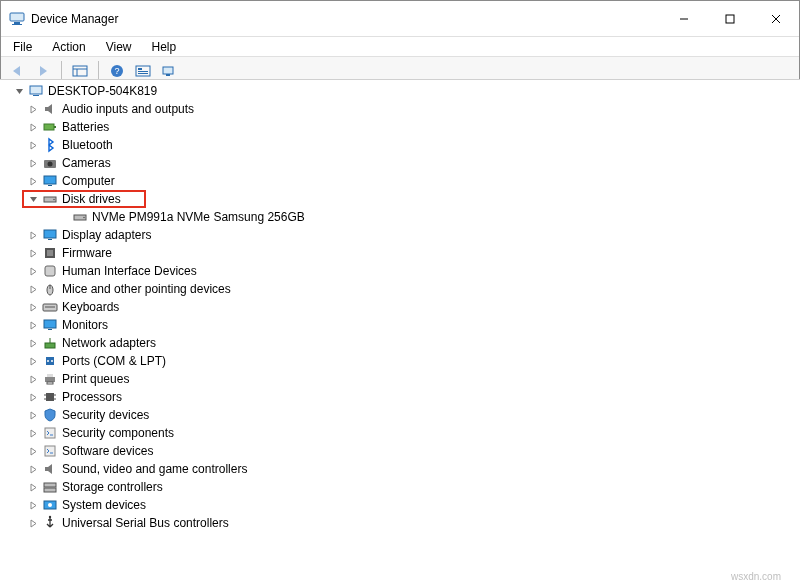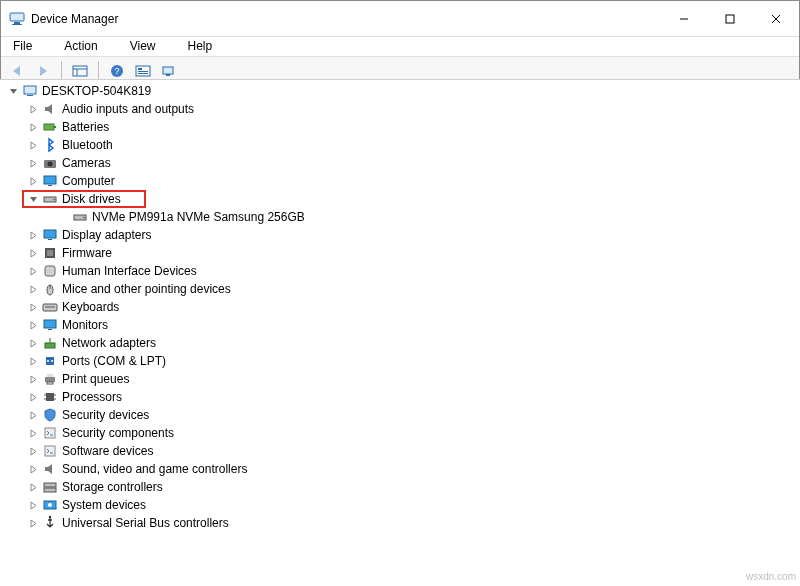--- a/index.html
+++ b/index.html
@@ -31,23 +31,23 @@
   .win-btn {
     width: 46px; height: 100%;
     display: flex; align-items: center; justify-content: center;
     font-size: 10px; color: #000;
   }
   .win-btn svg { display: block; }
   
   .menubar {
     height: 20px;
     display: flex;
-    align-items: flex-start;
+    align-items: center;
     padding: 0 4px;
-    gap: 16px;
+    gap: 4px;
     border-bottom: 1px solid #e0e0e0;
   }
   .menu-item { padding: 2px 8px; font-size: 12px; }
   
   .toolbar {
     height: 28px;
     display: flex;
     align-items: center;
     padding: 2px 4px;
     gap: 2px;
@@ -90,27 +90,27 @@
     display: inline-flex; align-items: center; justify-content: center;
   }
   .node-label { font-size: 12px; }
   .highlight-box {
     position: absolute;
     border: 2px solid #e3301e;
     top: 110px; left: 22px; width: 124px; height: 18px;
     pointer-events: none;
   }
   
-  .depth-0 > .node-row { padding-left: 6px; }
+  .depth-0 > .node-row { padding-left: 12px; }
   .depth-1 > .node-row { padding-left: 26px; }
   .depth-2 > .node-row { padding-left: 56px; }
   
   .watermark {
     position: absolute;
-    right: 4px; bottom: 4px;
+    right: 19px; bottom: 4px;
     font-size: 10px; color: #bfbfbf;
     font-family: Arial, sans-serif;
   }
 </style>
 </head>
 <body>
 
 <div class="titlebar">
   <span class="app-icon">
     <svg width="16" height="16" viewBox="0 0 16 16">

